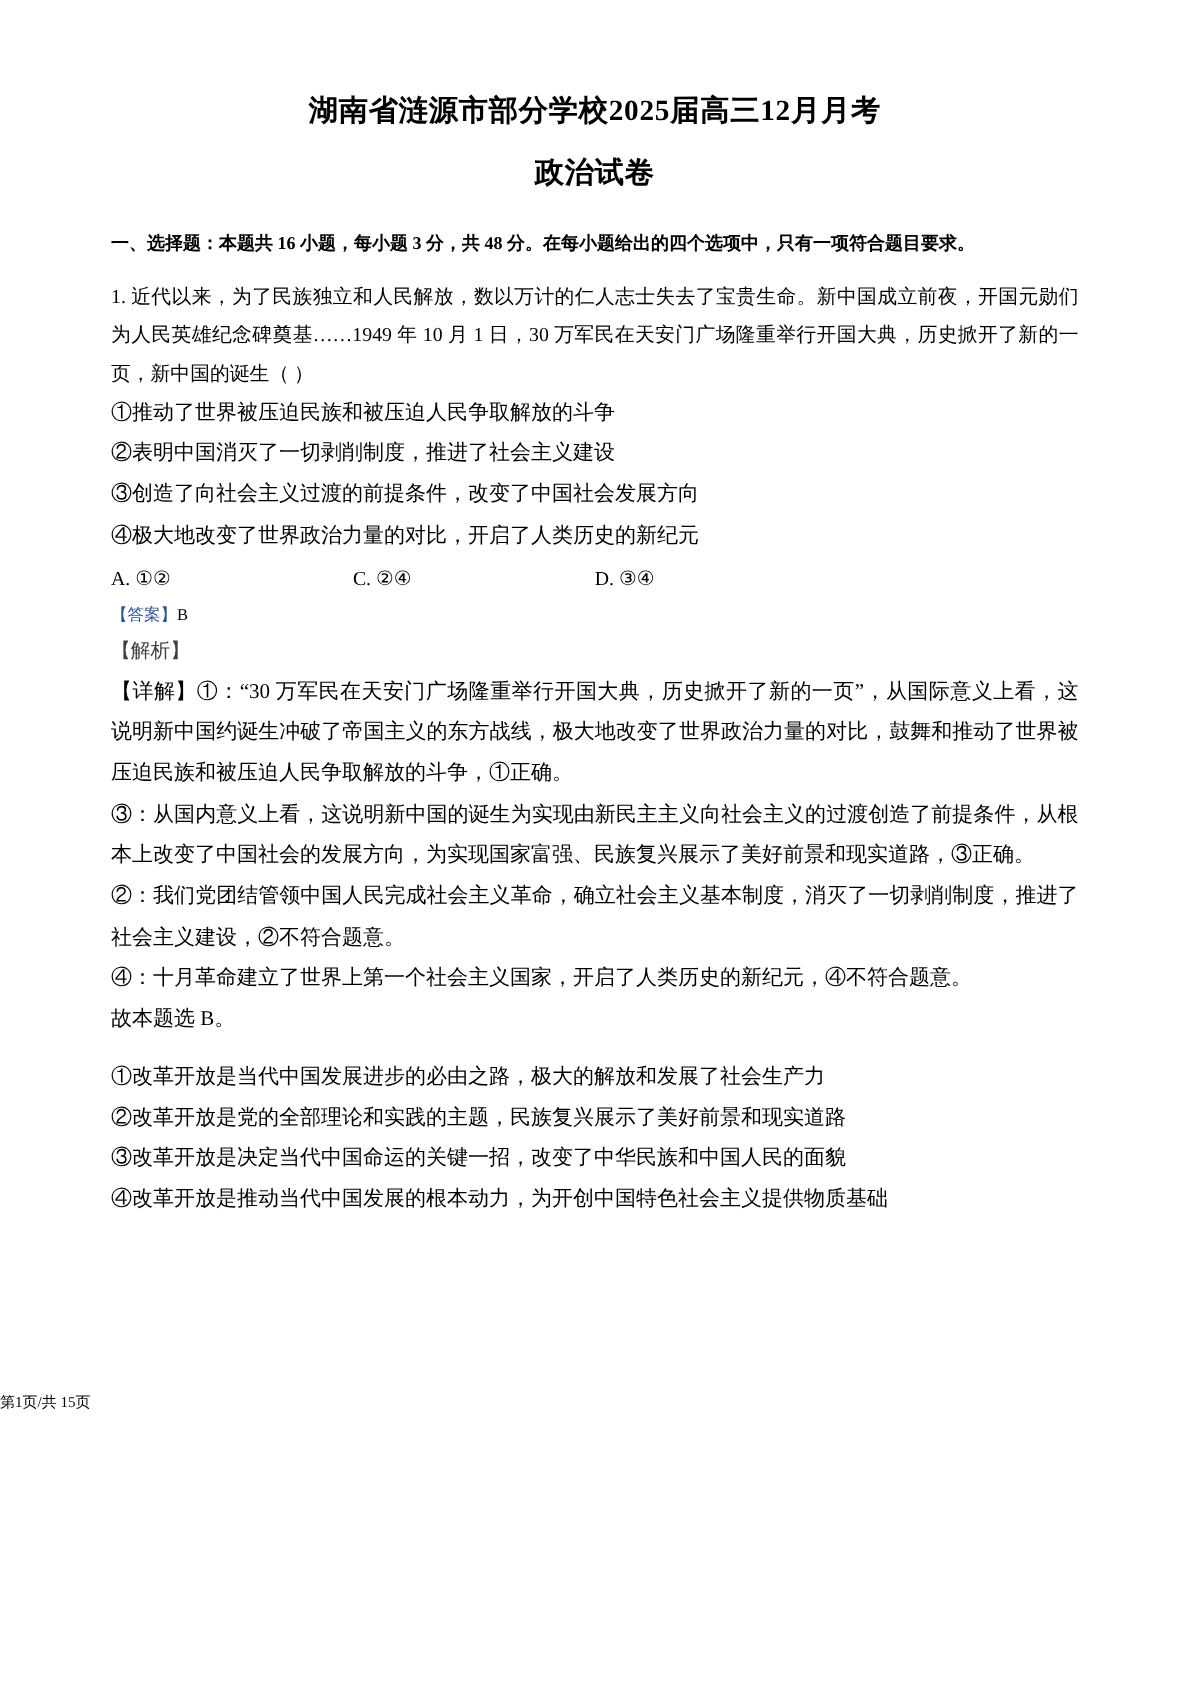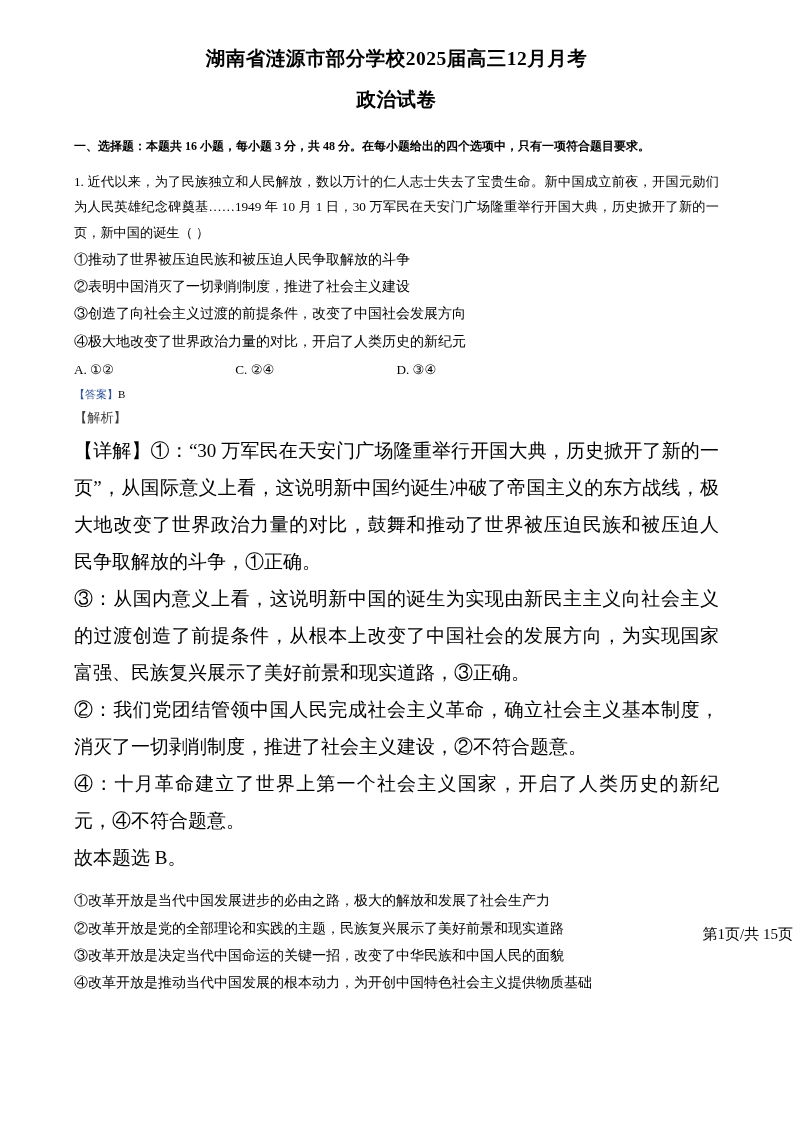--- a/index.html
+++ b/index.html
@@ -13,20 +13,21 @@
     font-family: "Liberation Serif", "DejaVu Serif", serif;
     color: #000000;
     position: relative;
   }
   .page {
     width: 793px;
     height: 974px;
     box-sizing: border-box;
     padding: 32px 74px 0 74px;
     position: relative;
+    margin-top: 16px;
   }
   .title-main {
     text-align: center;
     font-size: 19.5px;
     font-weight: bold;
     letter-spacing: 0.5px;
     margin: 12px 0 0 0;
     line-height: 1.5;
   }
   .title-sub {
@@ -80,32 +81,32 @@
   .ans .black {
     color: #000000;
   }
   .expl-label {
     font-size: 13.2px;
     line-height: 2.0;
     color: #404040;
     margin: 0;
   }
   .detail {
-    font-size: 19px;
+    font-size: 14px;
     line-height: 1.95;
     text-align: justify;
     margin: 0;
   }
   .footer {
     position: absolute;
     left: 0;
     right: 0;
-    bottom: 30px;
-    text-align: right;
-    font-size: 15px;
+    bottom: 48px;
+    text-align: left;
+    font-size: 10px;
     font-family: "Liberation Serif", serif;
   }
 </style>
 </head>
 <body>
 
 <div class="page">
 
   <h1 class="title-main">湖南省涟源市部分学校2025届高三12月月考</h1>
   <h2 class="title-sub">政治试卷</h2>

